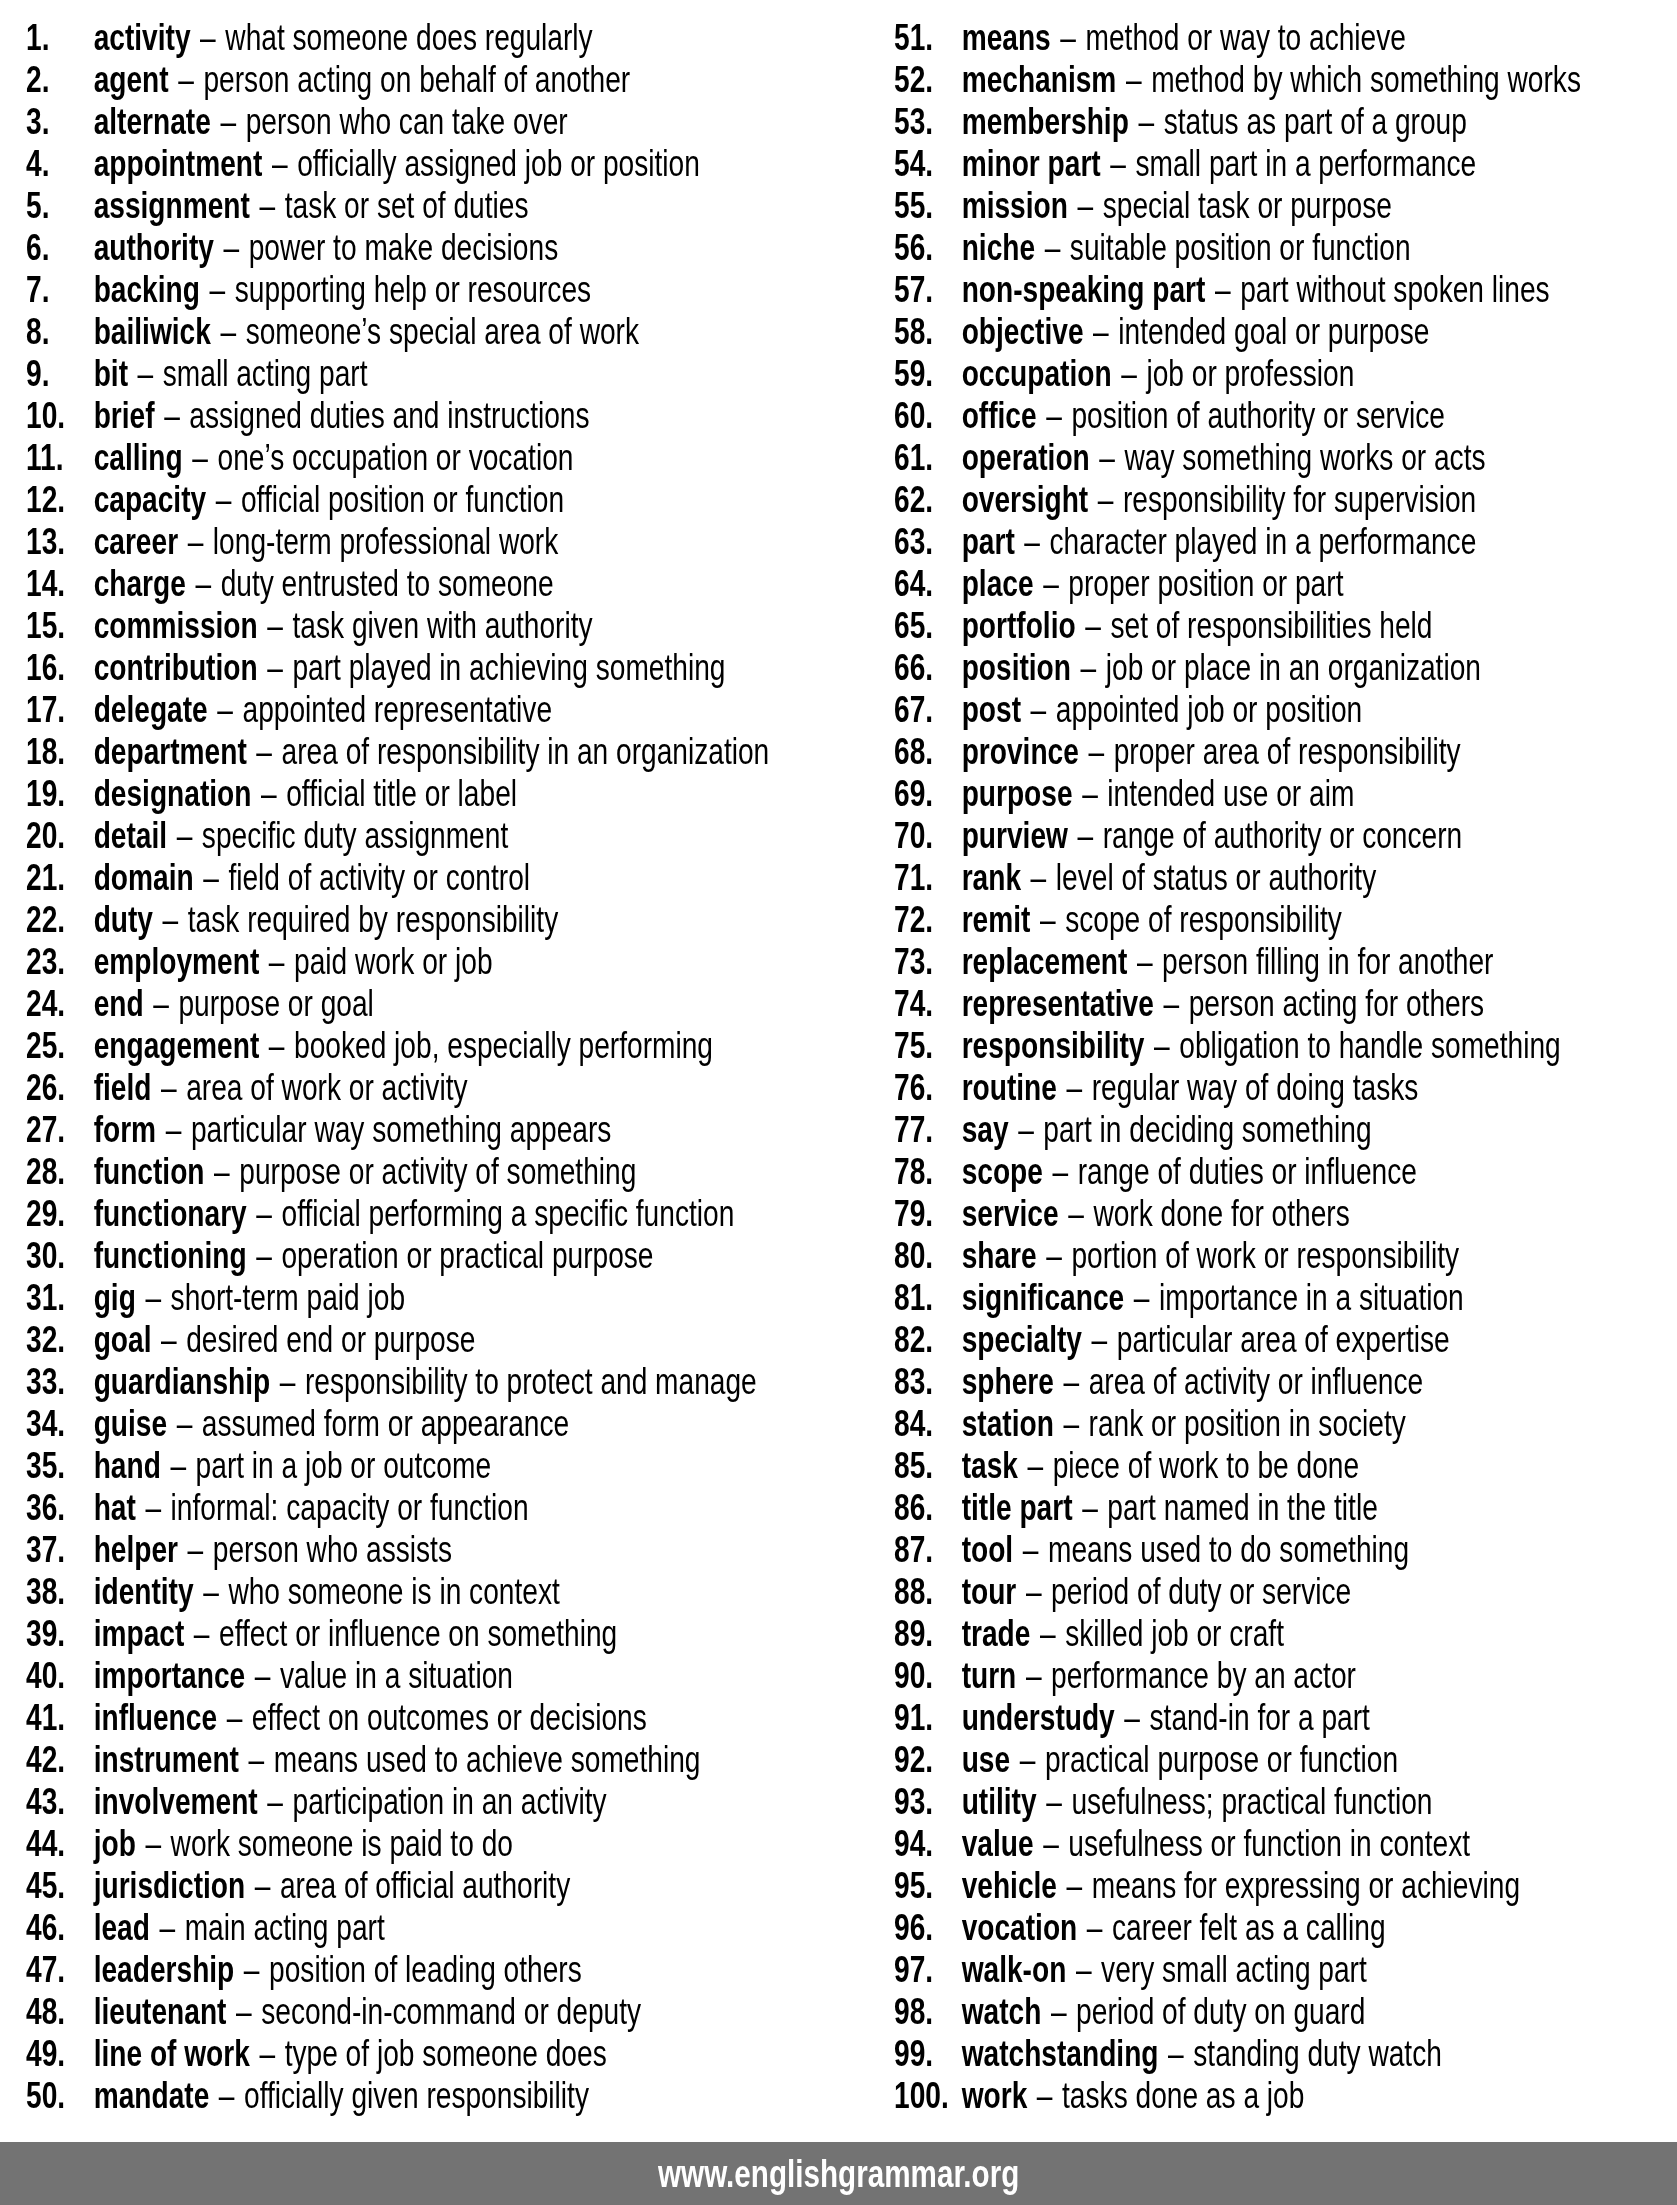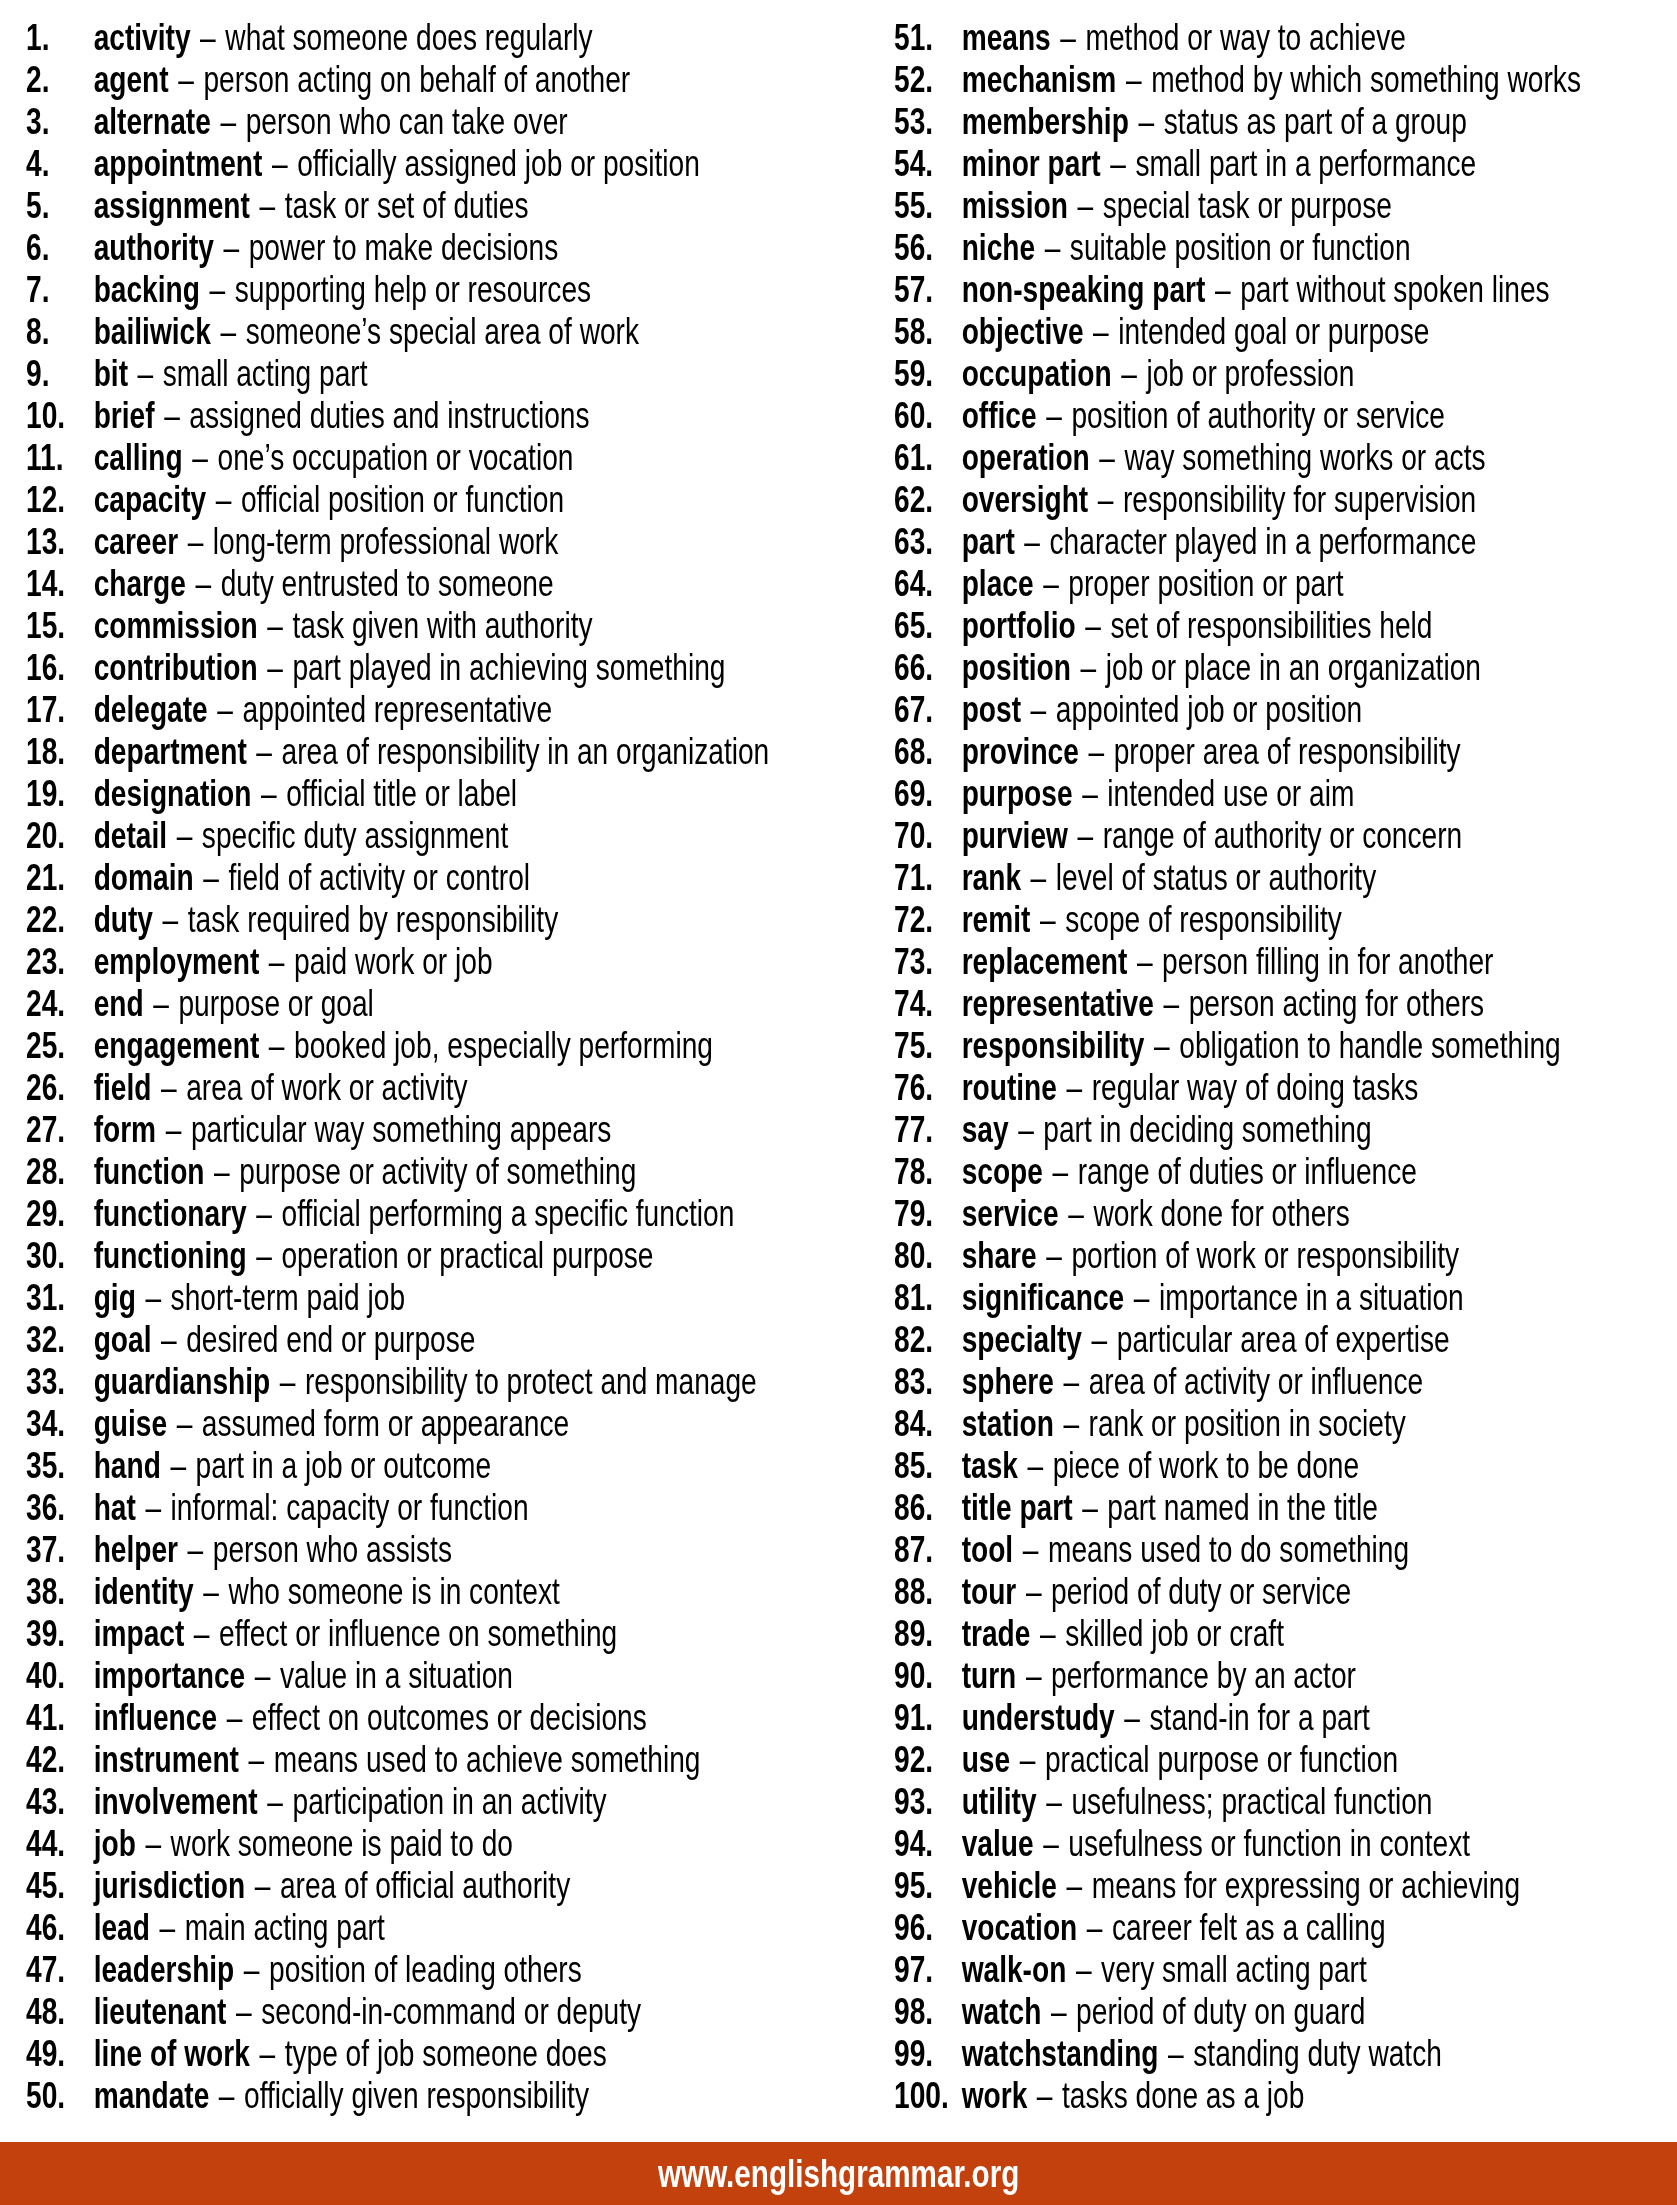--- a/index.html
+++ b/index.html
@@ -42,21 +42,21 @@
   }
   .term { font-weight: 700; }
   .sep { margin: 0 12.6px; font-weight: 400; }
   .def { font-weight: 400; }
   .footer-bar {
     position: absolute;
     left: 0;
     bottom: 0;
     width: 100%;
     height: 63px;
-    background: #c2410c;
+    background: #737373;
     display: flex;
     align-items: center;
     justify-content: center;
   }
   .footer-url {
     color: #ffffff;
     font-weight: 700;
     font-size: 39px;
     transform: scaleX(0.76);
     transform-origin: 50% 50%;

